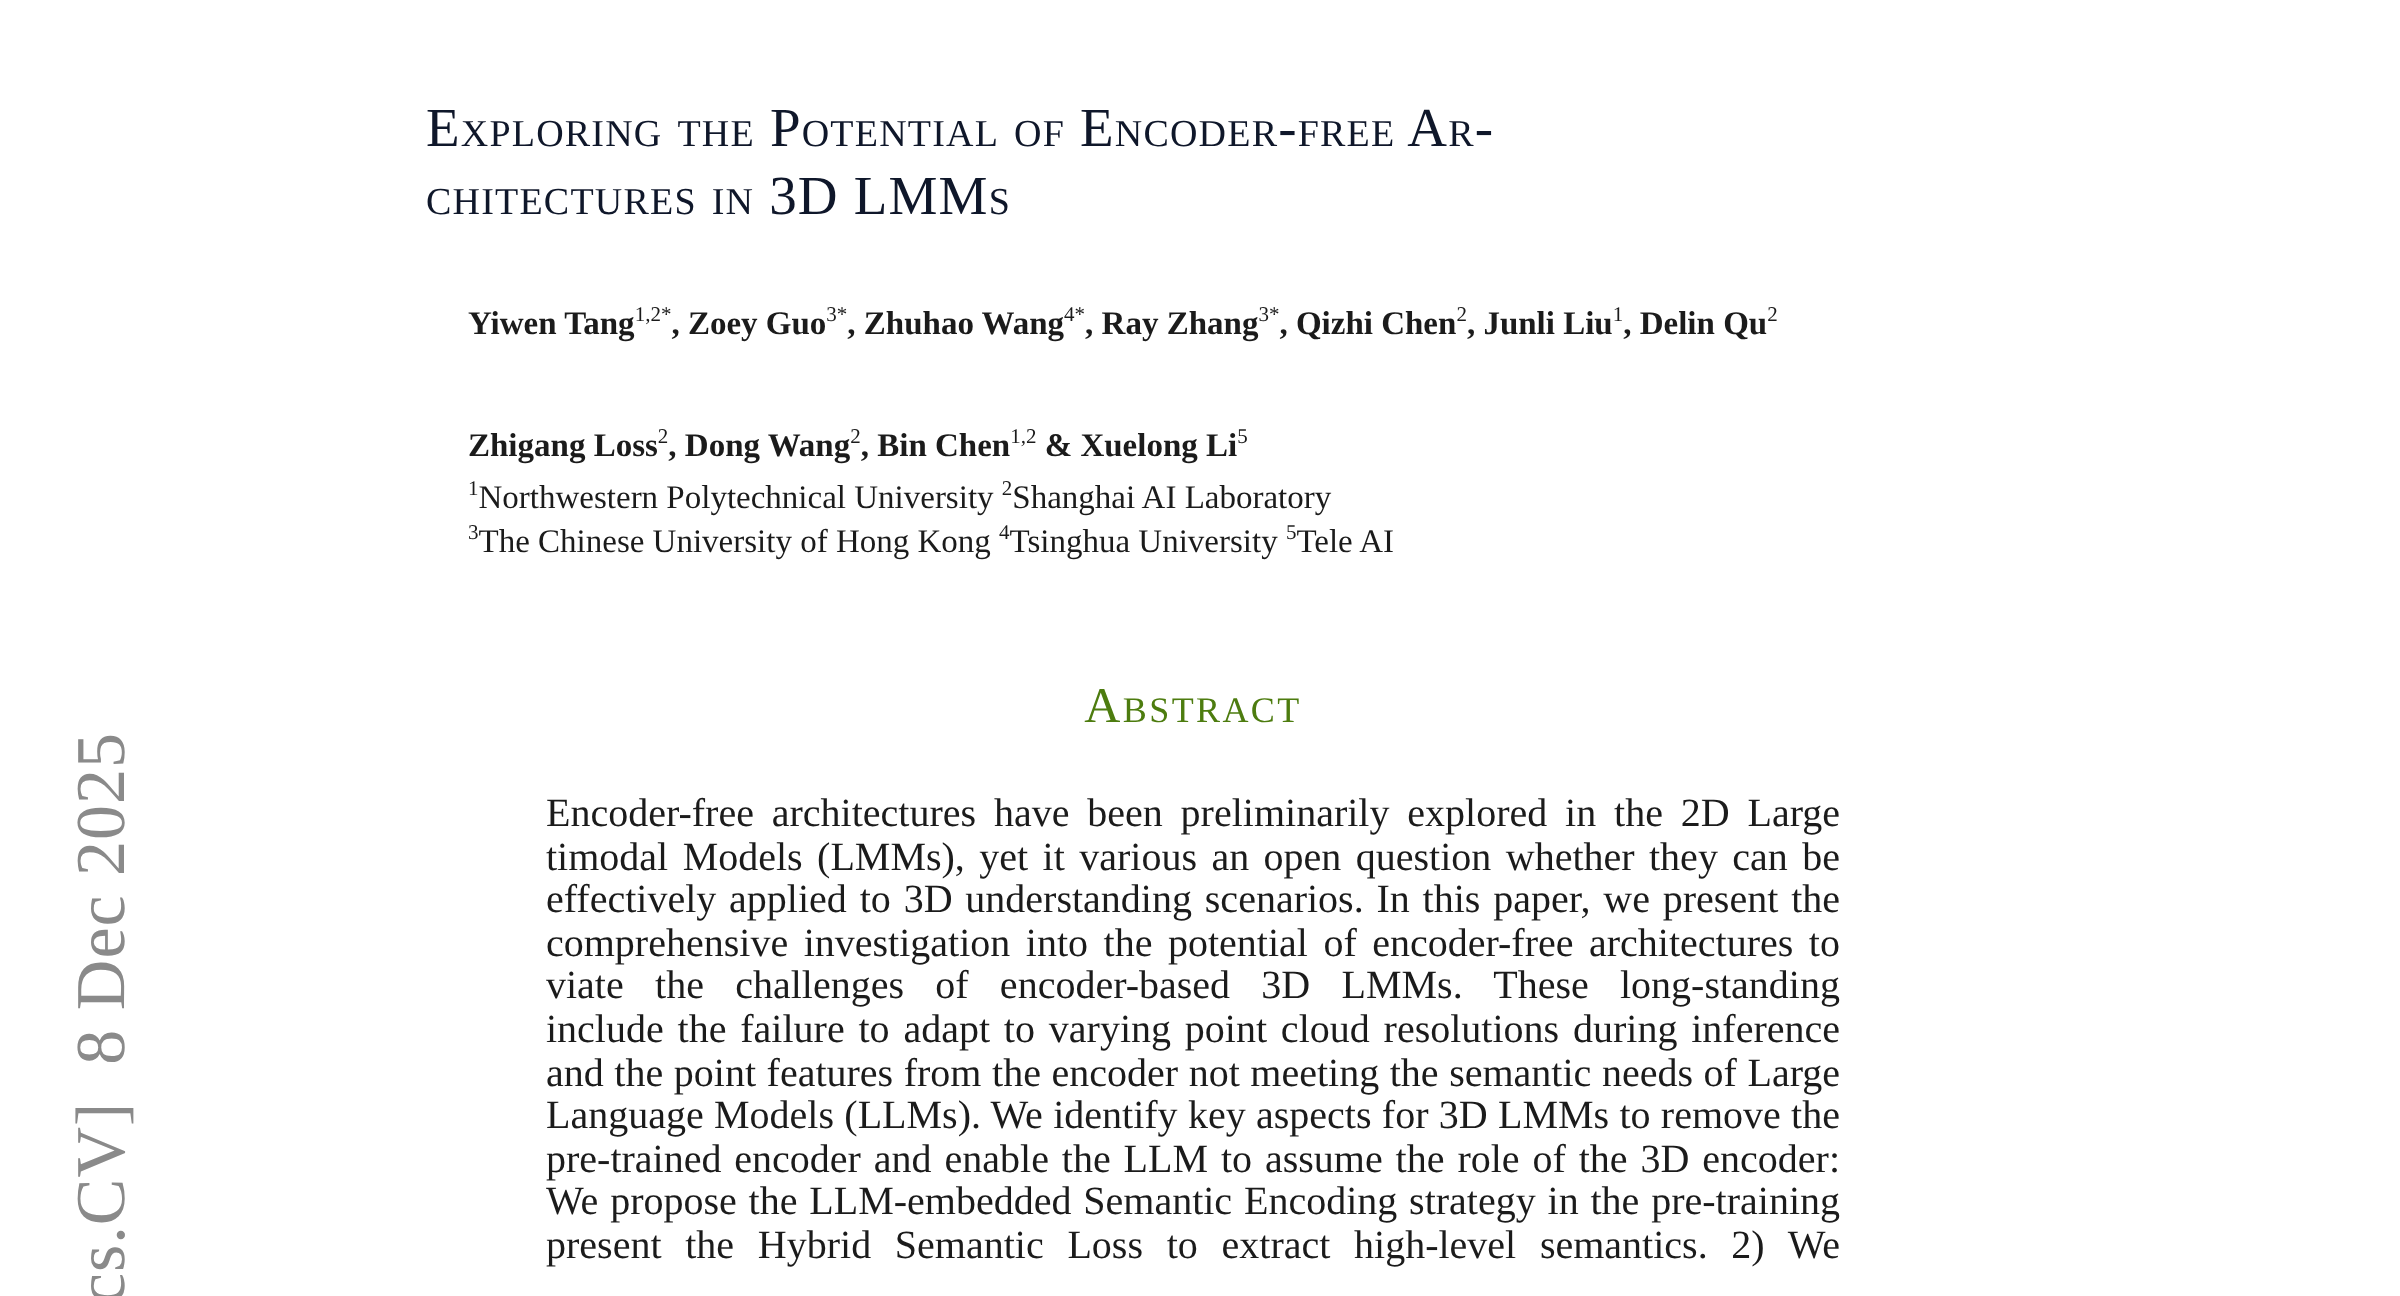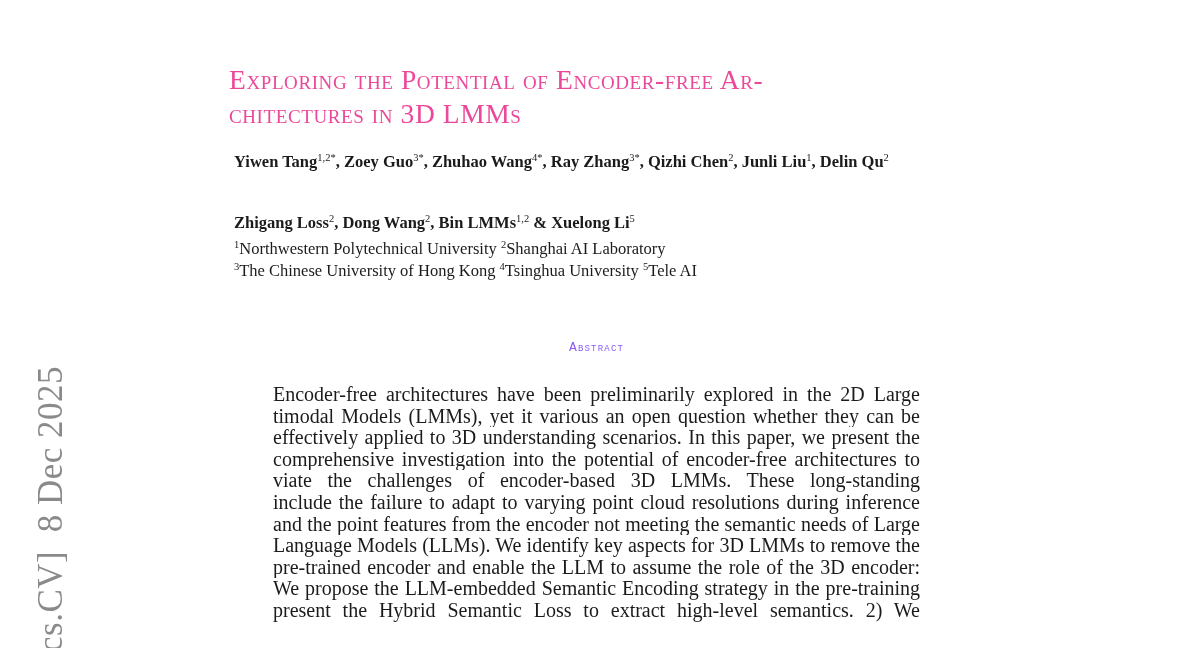--- a/index.html
+++ b/index.html
@@ -15,24 +15,24 @@
   .watermark{
     position:absolute;left:31px;top:652px;
     transform:rotate(-90deg);transform-origin:0 0;
     font-family:"Liberation Serif", serif;
     font-size:35px;letter-spacing:0.5px;white-space:pre;
     color:#8a8a8a;
   }
 
   
   .title{
-    position:absolute;left:213px;top:47px;margin:16px;
+    position:absolute;left:213px;top:47px;margin:0;
     font-weight:400;font-variant:small-caps;
     font-size:27.5px;line-height:34px;letter-spacing:0.6px;
-    color:#ec4899;
+    color:#0f172a;
   }
   .t-line{display:block;}
 
   
   .authors{
     position:absolute;left:234px;
     font-size:16.5px;font-weight:700;color:#1b1b1b;
     white-space:nowrap;
   }
   #authors-line1{top:152px;}
@@ -48,21 +48,21 @@
     font-size:16.5px;font-weight:400;color:#1b1b1b;
     white-space:nowrap;
   }
   #affil-line1{top:239px;}
   #affil-line2{top:261px;text-align:center;}
 
   
   .abstract{position:absolute;left:273px;top:340px;width:647px;}
   .abs-heading{
     text-align:center;font-variant:small-caps;
-    font-size:13px;letter-spacing:1.2px;color:#8b5cf6;font-family:Liberation Mono, monospace;
+    font-size:25px;letter-spacing:1.2px;color:#4d7c0f;
   }
   .abs-body{margin-top:29px;}
   .abs-line{
     font-size:20px;line-height:21.6px;height:21.6px;overflow:hidden;
     text-align:justify;text-align-last:justify;
     color:#1b1b1b;
   }
 </style>
 </head>
 <body>
@@ -70,21 +70,21 @@
 <div class="page">
 
   <div class="watermark">cs.CV]  8 Dec 2025</div>
 
   <h1 class="title">
     <span class="t-line">Exploring the Potential of Encoder-free Ar-</span>
     <span class="t-line">chitectures in 3D LMMs</span>
   </h1>
 
   <div class="authors" id="authors-line1"><span>Yiwen Tang</span><sup class="sup">1,2*</sup>, <span>Zoey Guo</span><sup class="sup">3*</sup>, <span>Zhuhao Wang</span><sup class="sup">4*</sup>, <span>Ray Zhang</span><sup class="sup">3*</sup>, <span>Qizhi Chen</span><sup class="sup">2</sup>, <span>Junli Liu</span><sup class="sup">1</sup>, <span>Delin Qu</span><sup class="sup">2</sup></div>
-  <div class="authors" id="authors-line2"><span>Zhigang Loss</span><sup class="sup">2</sup>, <span>Dong Wang</span><sup class="sup">2</sup>, <span>Bin LMMs</span><sup class="sup">1,2</sup> &amp; <span>Xuelong Li</span><sup class="sup">5</sup></div>
+  <div class="authors" id="authors-line2"><span>Zhigang Loss</span><sup class="sup">2</sup>, <span>Dong Wang</span><sup class="sup">2</sup>, <span>Bin Chen</span><sup class="sup">1,2</sup> &amp; <span>Xuelong Li</span><sup class="sup">5</sup></div>
 
   <div class="affil" id="affil-line1"><sup class="sup">1</sup>Northwestern Polytechnical University <sup class="sup">2</sup>Shanghai AI Laboratory</div>
   <div class="affil" id="affil-line2"><sup class="sup">3</sup>The Chinese University of Hong Kong <sup class="sup">4</sup>Tsinghua University <sup class="sup">5</sup>Tele AI</div>
 
   <div class="abstract">
     <div class="abs-heading">Abstract</div>
     <div class="abs-body" id="abs-body">
         <div class="abs-line">Encoder-free architectures have been preliminarily explored in the 2D Large Mul-</div>
         <div class="abs-line">timodal Models (LMMs), yet it various an open question whether they can be</div>
         <div class="abs-line">effectively applied to 3D understanding scenarios. In this paper, we present the first</div>

